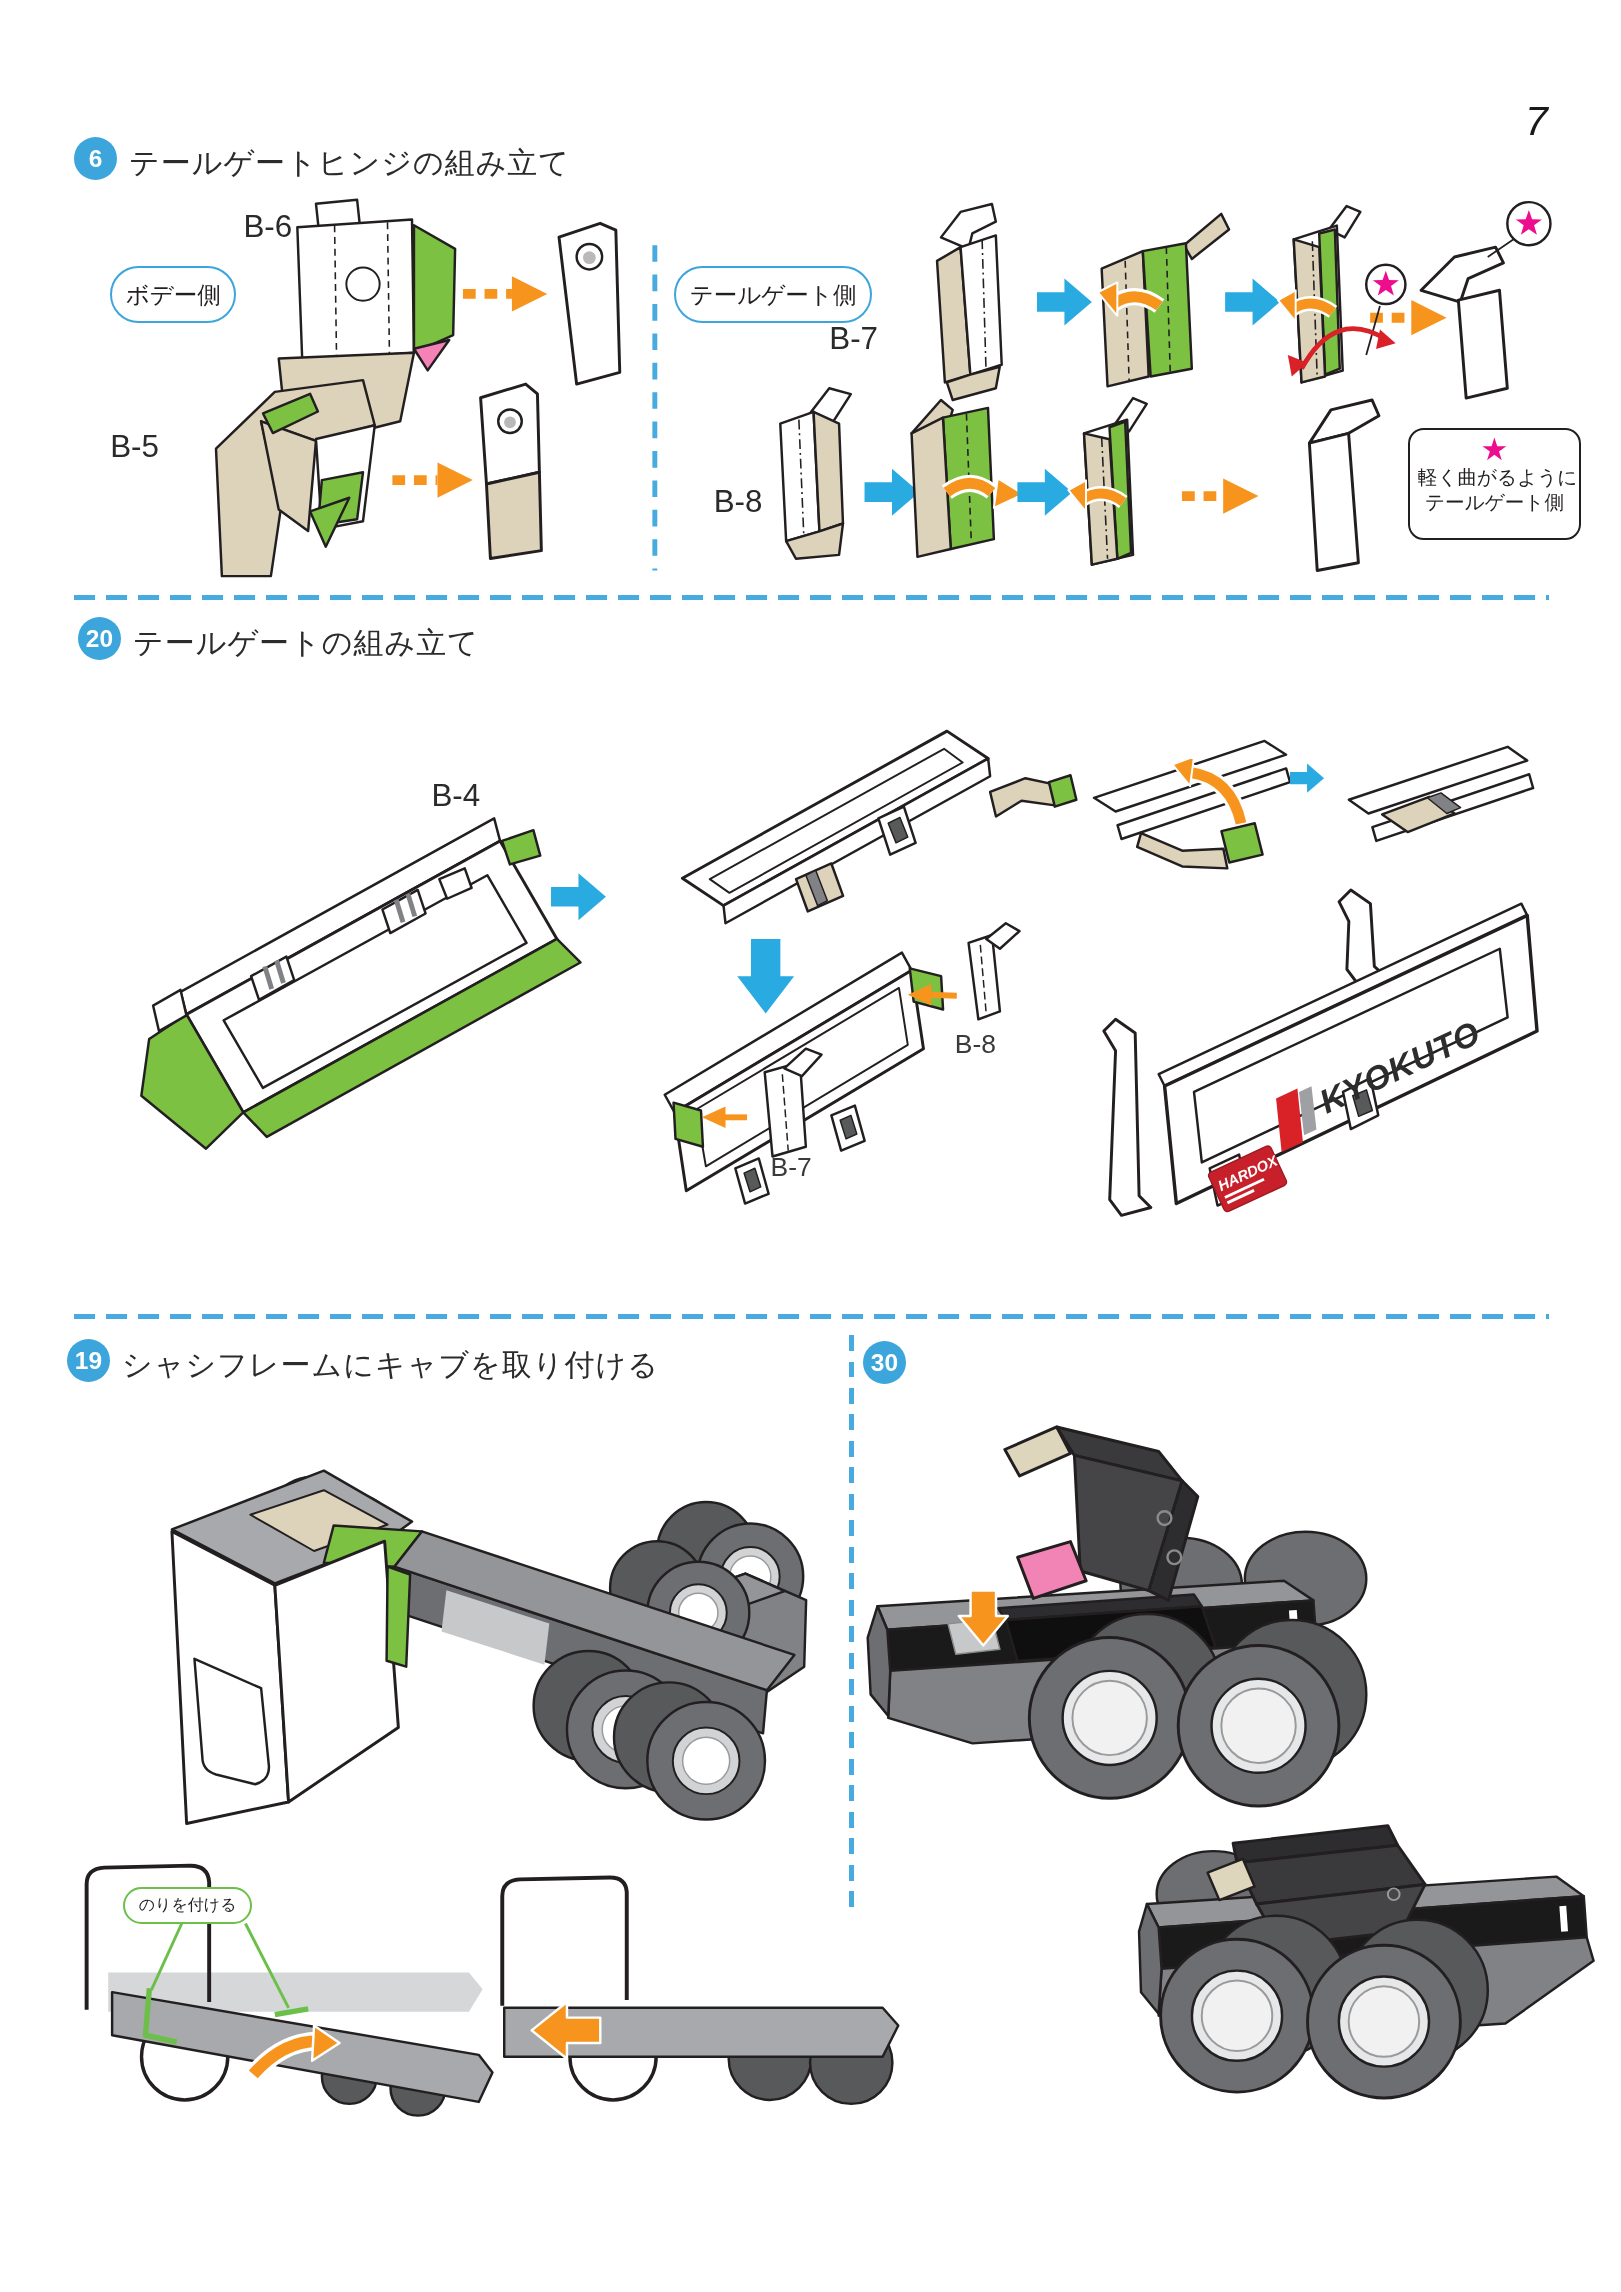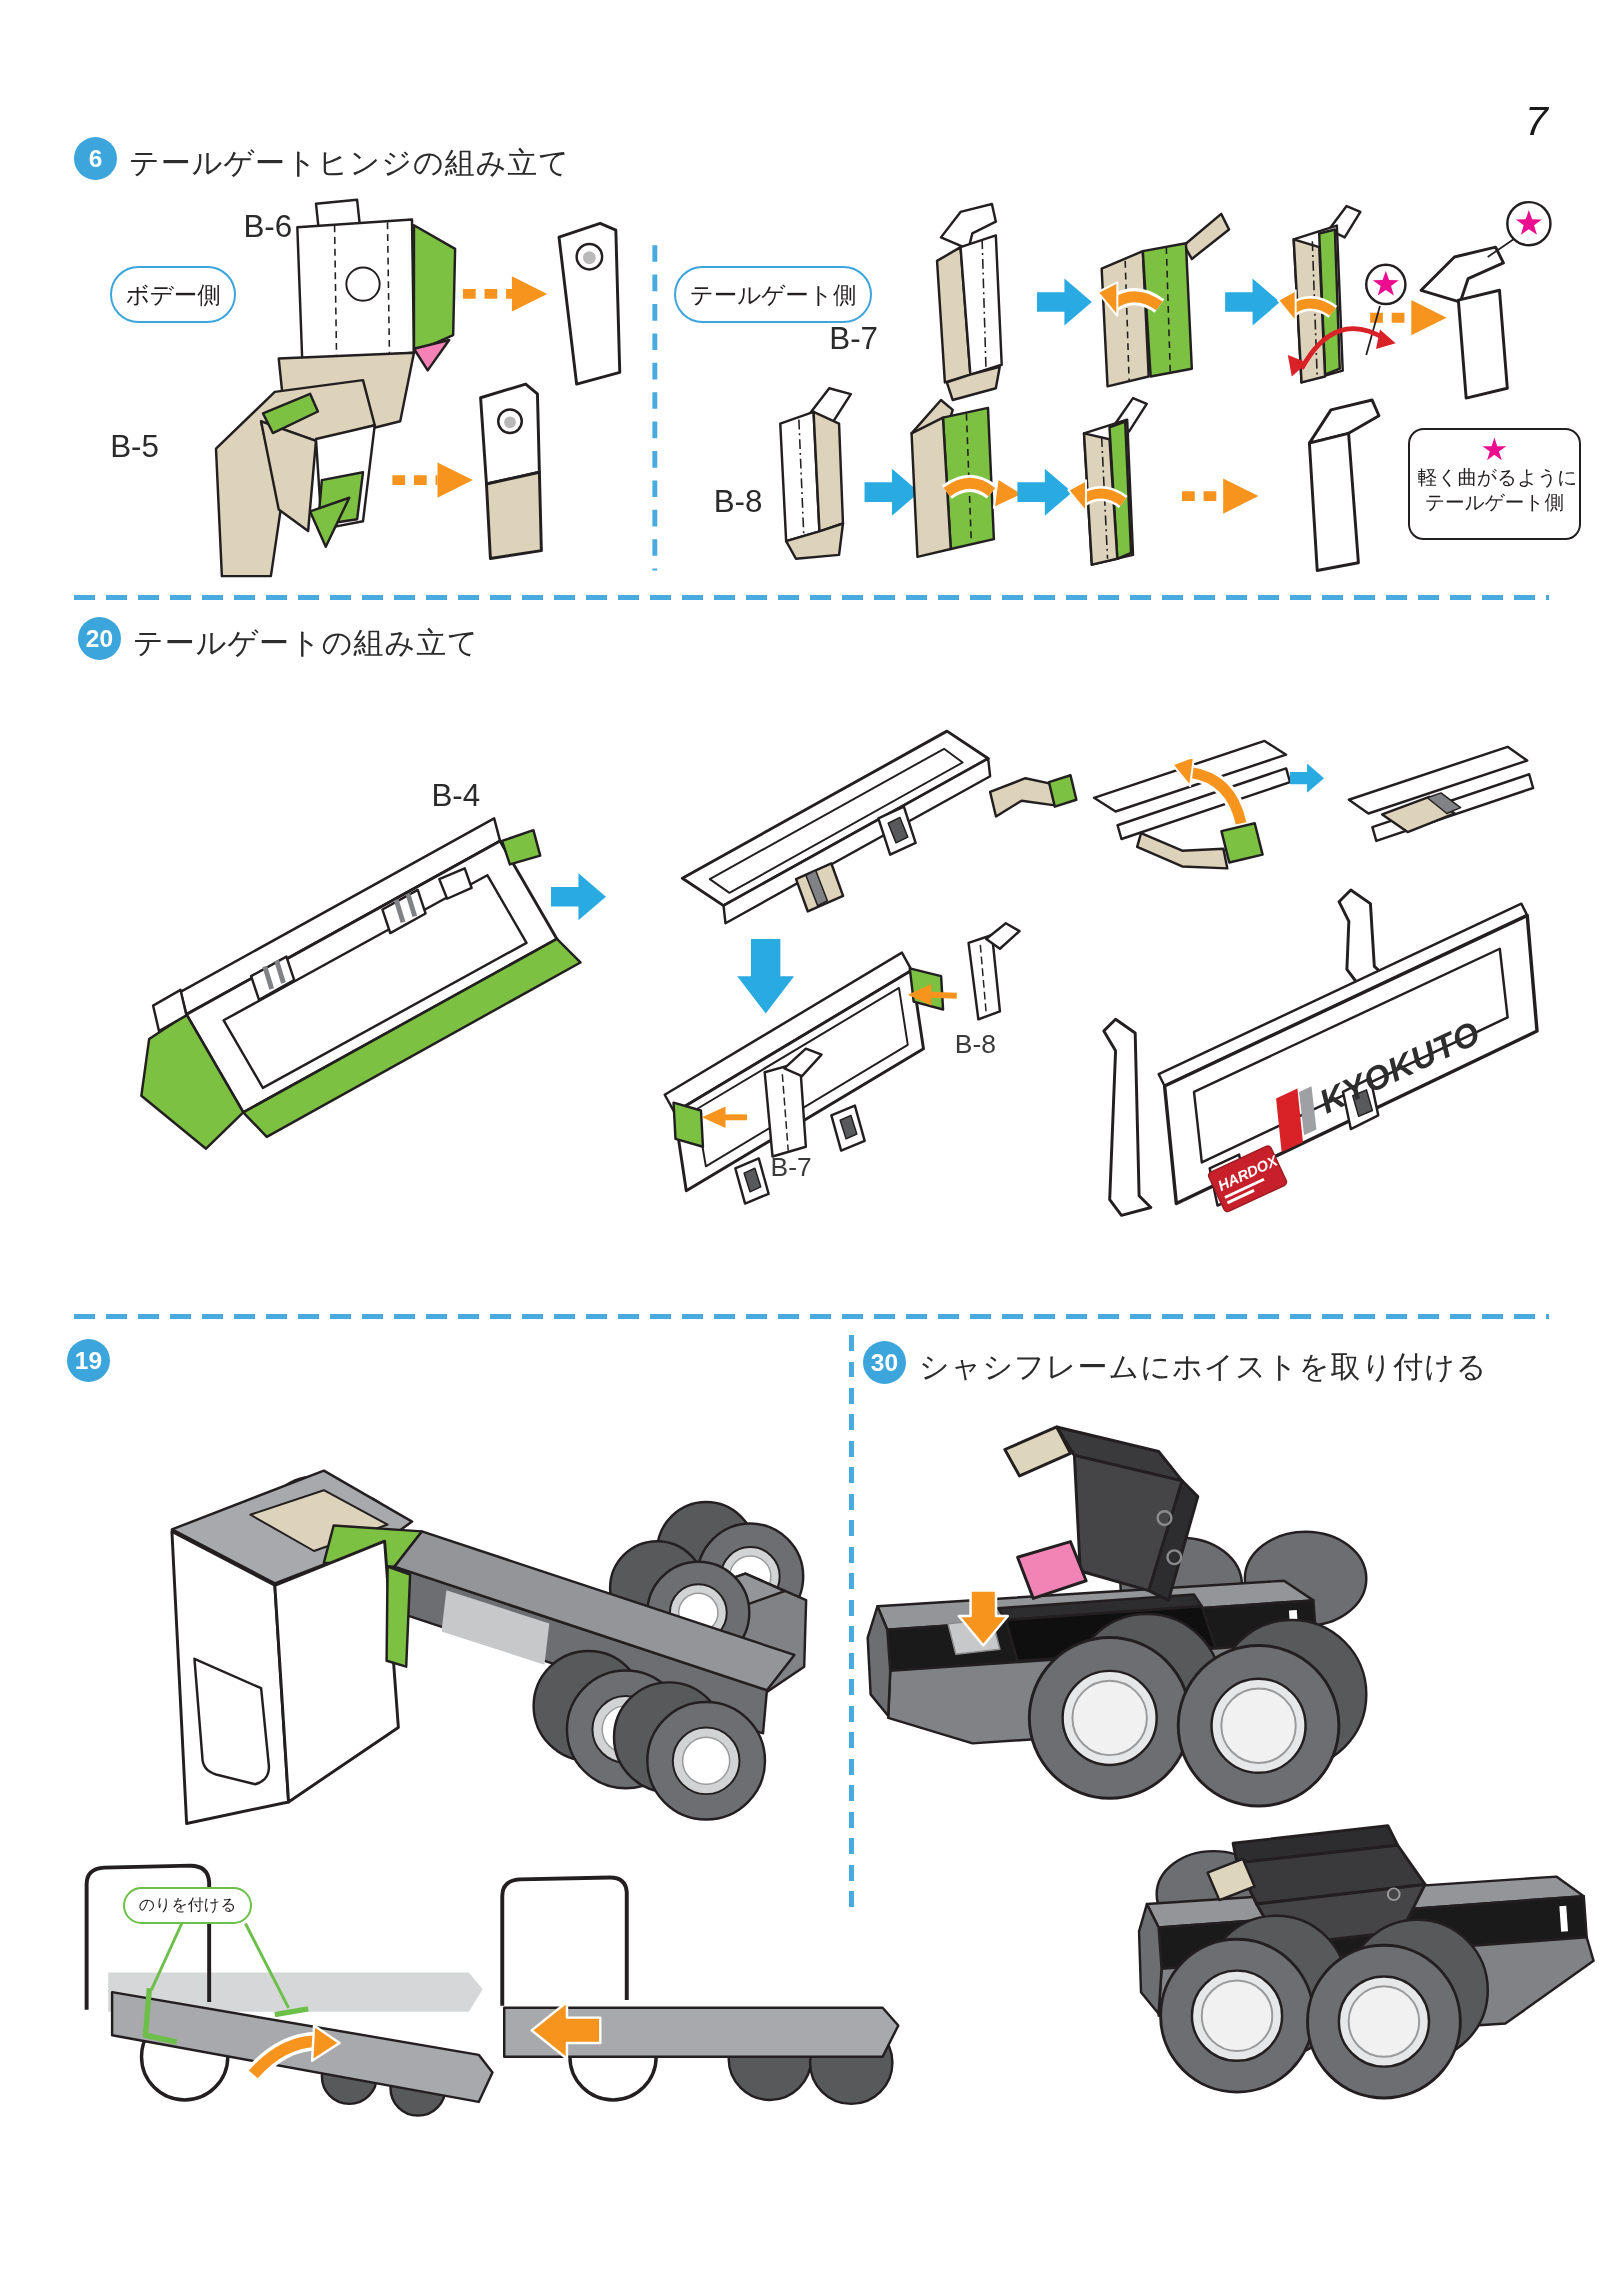--- a/index.html
+++ b/index.html
@@ -307,22 +307,22 @@
     </g>
     <text class="plabel" x="380" y="122">B-4</text>
     <text class="plabel-sm" x="726" y="500">B-7</text>
     <text class="plabel-sm" x="914" y="374">B-8</text>
   </svg>
 
   <div class="hdash" style="left:74px;top:1314px;width:1475px;"></div>
   <div class="vdash" style="left:849px;top:1335px;height:580px;"></div>
 
   <div class="step-circle" style="left:67px;top:1339px;">19</div>
+  <div class="step-title" style="left:122px;top:1345px;">シャシフレームにキャブを取り付ける</div>
   <div class="step-circle" style="left:863px;top:1341px;">30</div>
-  <div class="step-title" style="left:919px;top:1347px;">シャシフレームにホイストを取り付ける</div>
 
   <svg class="illus" style="left:59px;top:1402px;" width="863" height="745" viewBox="0 0 880 760">
     <g stroke="#231F20" stroke-width="2.5" stroke-linejoin="round" fill="#fff">
       <g>
         <g>
           <circle cx="660" cy="152" r="50" fill="#58595B"></circle>
           <circle cx="705" cy="178" r="54" fill="#6D6E71"></circle>
           <circle cx="705" cy="178" r="30" fill="#D1D3D4" stroke-width="2"></circle>
           <circle cx="705" cy="178" r="21" fill="#fff" stroke="#9A9A9A" stroke-width="1.5"></circle>
         </g>

